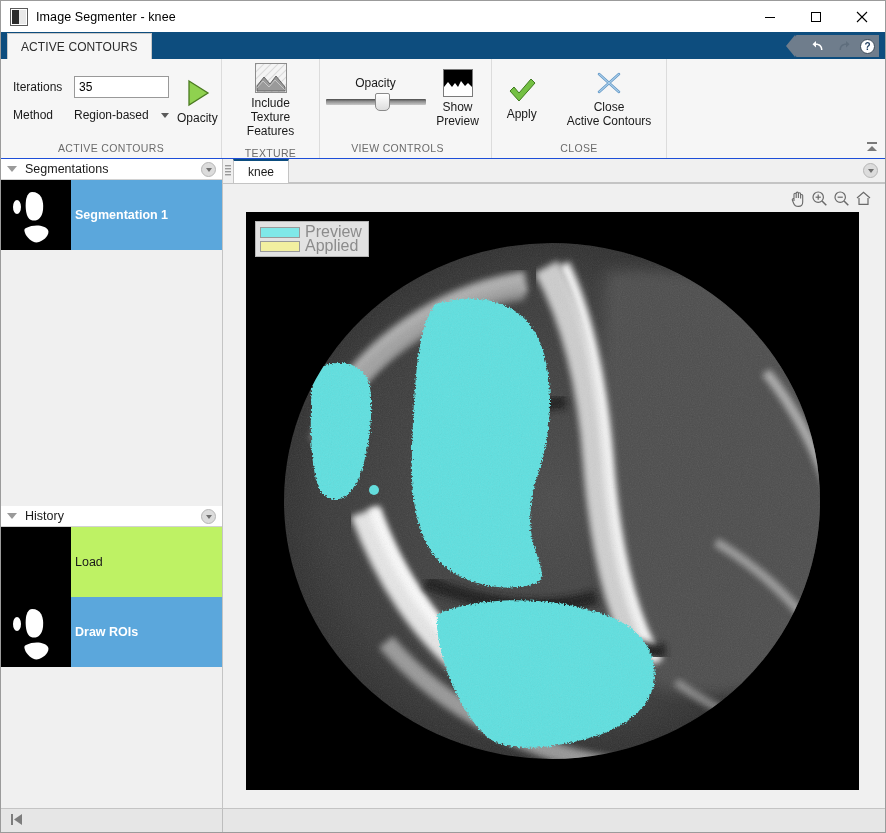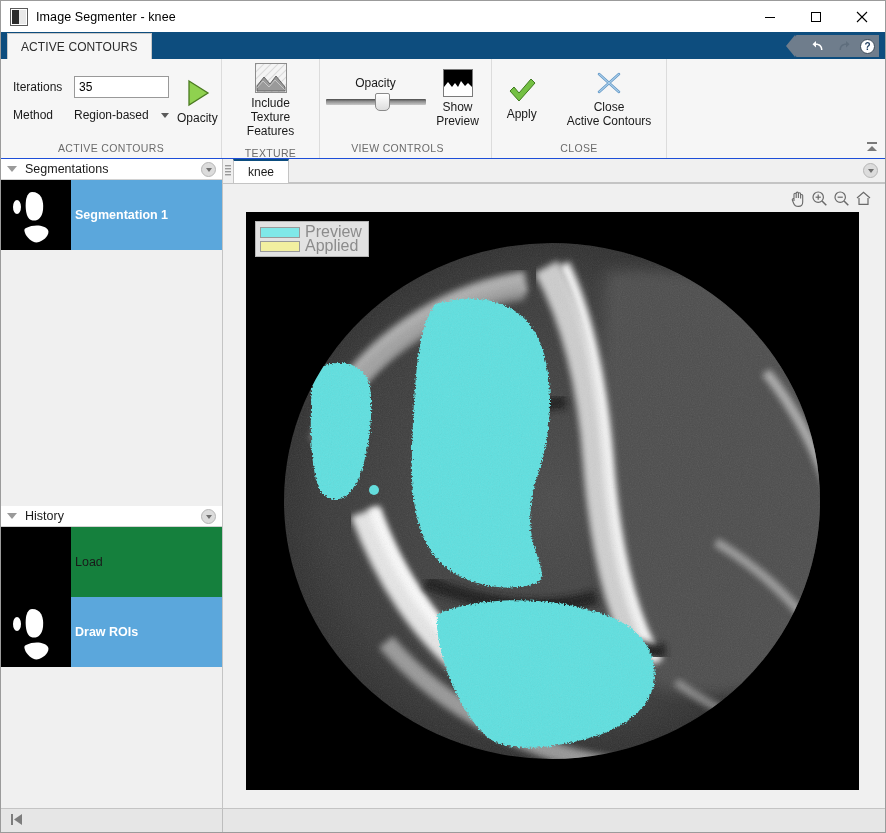--- a/index.html
+++ b/index.html
@@ -256,21 +256,21 @@
   }
   .panel-list {
     background: #f0f0f0;
     overflow: hidden;
   }
   #segmentations-panel { height: 326px; }
   #history-panel { flex: 1; min-height: 0; display: flex; flex-direction: column; }
   .list-row {
     height: 70px;
     display: flex; align-items: center;
-    background: #15803d;
+    background: #bef264;
   }
   .list-row.selected { background: #5ba7dc; }
   .thumb {
     width: 70px; height: 70px;
     background: #000;
     flex-shrink: 0;
     position: relative; overflow: hidden;
   }
   .list-label {
     font-size: 12.5px; color: #1a1a1a;

